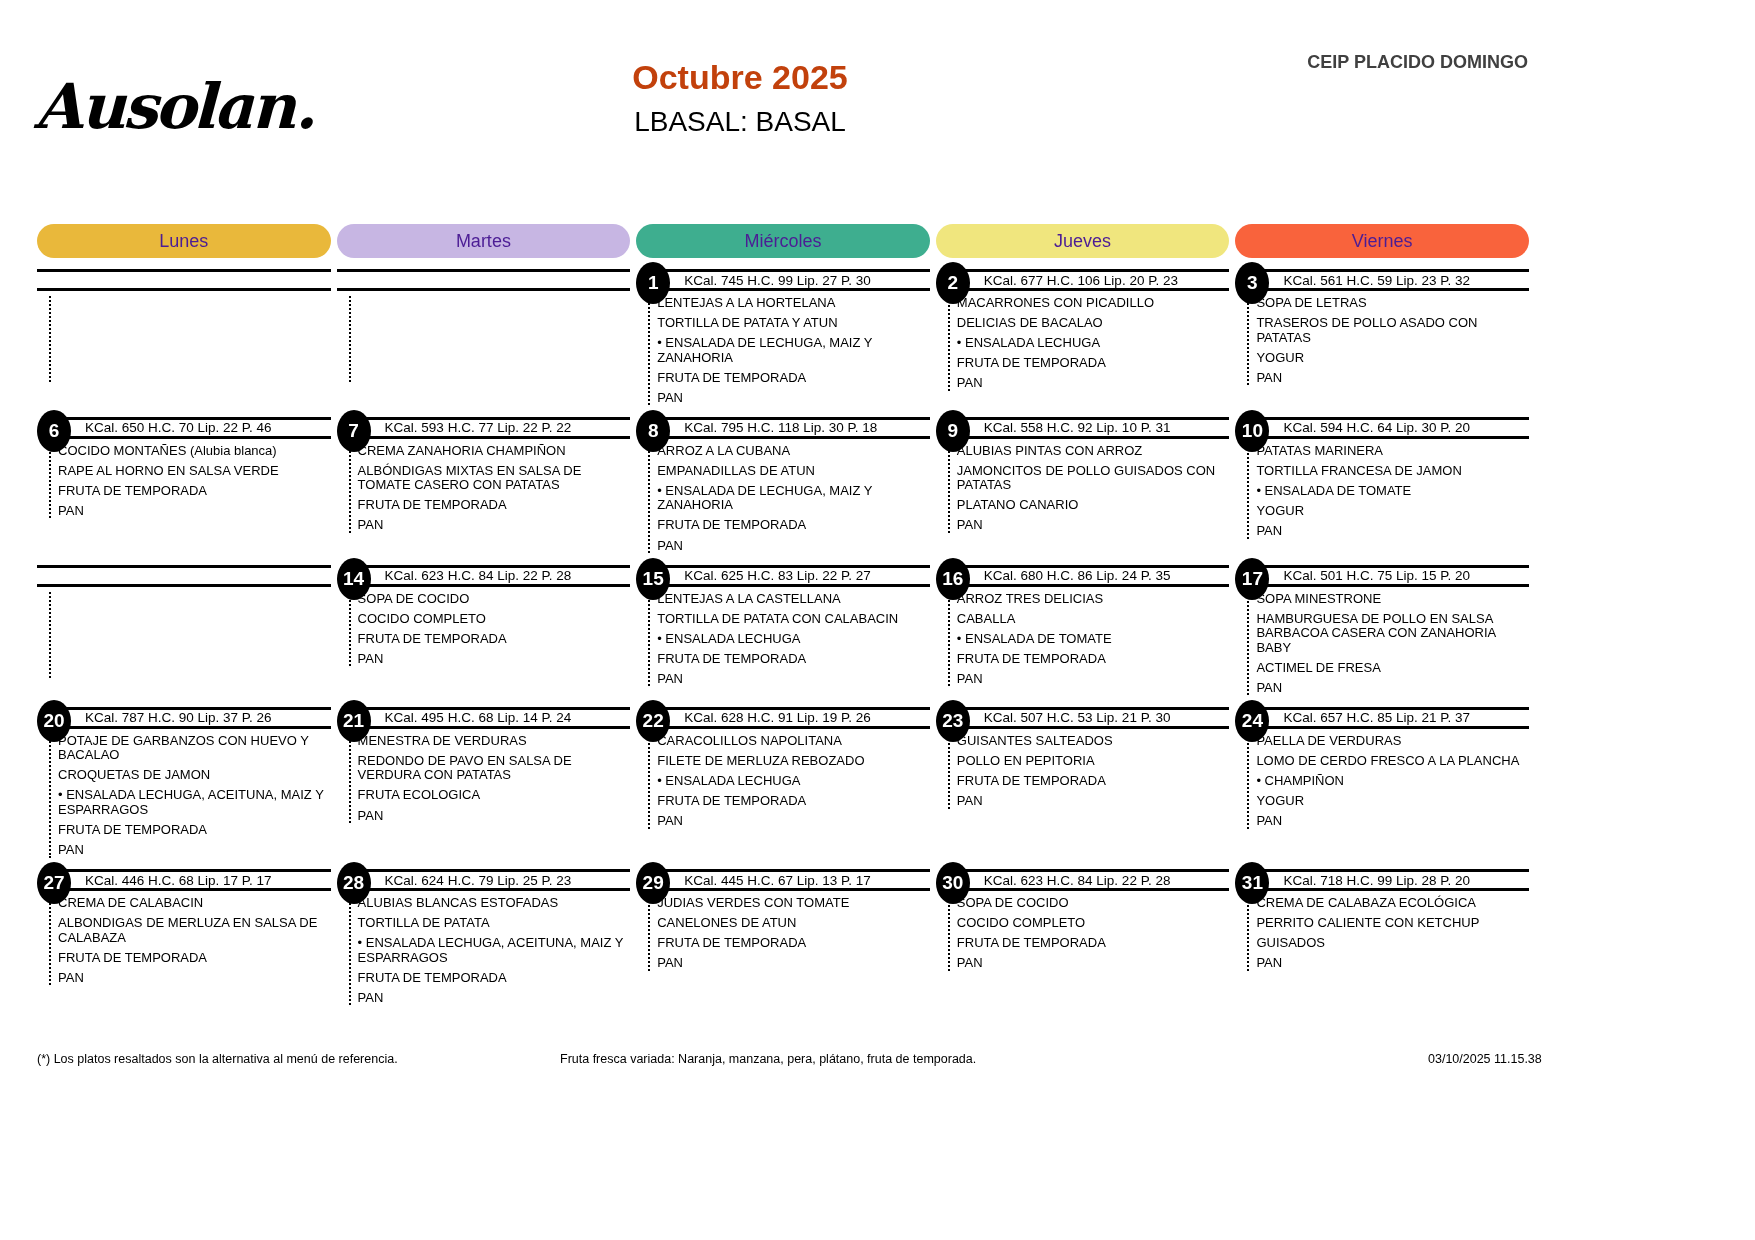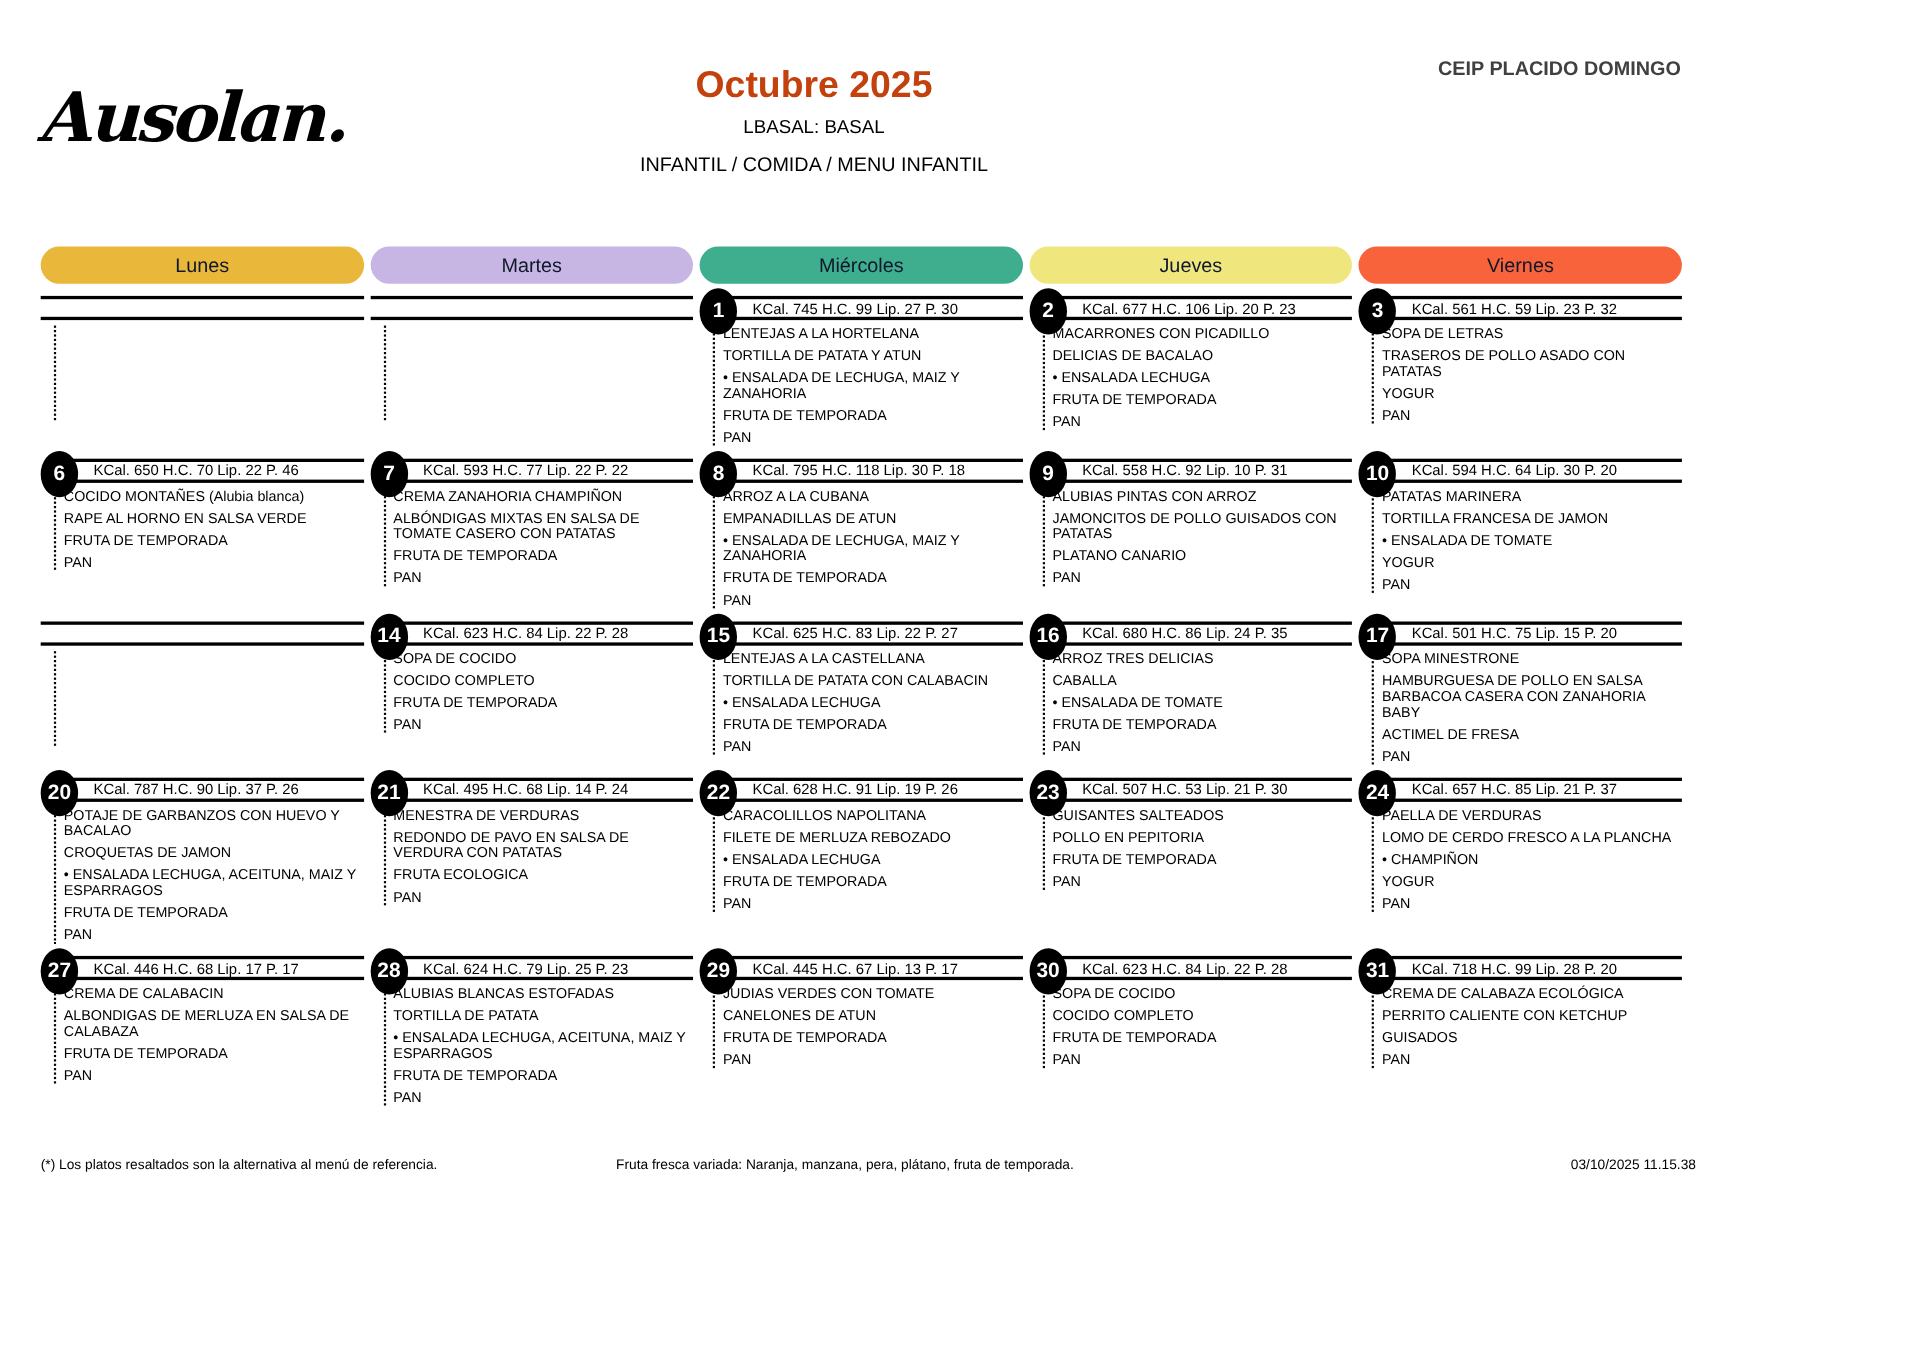--- a/index.html
+++ b/index.html
@@ -14,34 +14,34 @@
     position:absolute; left:40px; top:70px;
     font-family:"DejaVu Serif", serif;
     font-style:italic; font-weight:bold;
     font-size:62px; letter-spacing:-3px; color:#000;
     transform:skewX(-4deg);
   }
   .title-block {
     position:absolute; left:37px; top:58px; width:1406px; text-align:center;
   }
   .title   { font-size:34px; font-weight:bold; color:#c2410c; }
-  .subtitle{ font-size:17px; margin-top:9px; color:#000; }
+  .subtitle{ font-size:28px; margin-top:9px; color:#000; }
   .subtitle2{ font-size:18px; margin-top:13px; color:#000; }
   .school {
     position:absolute; top:52px; right:227px;
     font-size:18px; font-weight:bold; color:#404040;
   }
 
   
   .cal { position:absolute; left:37px; top:224px; width:1492px; }
   .grid-cols { display:grid; grid-template-columns:repeat(5,1fr); column-gap:6px; }
   .pill {
     height:34px; border-radius:17px;
     display:flex; align-items:center; justify-content:center;
-    color:#0f172a; font-size:18px;
+    color:#4c1d95; font-size:18px;
   }
   .weeks { margin-top:11px; row-gap:0; grid-auto-rows:minmax(131px,auto); }
   .cell { position:relative; padding-bottom:6px; }
 
   .cellhead { position:relative; }
   .bars {
     margin-left:18px;
     border-top:3px solid #000; border-bottom:3px solid #000;
     height:22px; display:flex; align-items:center;
     padding-left:30px; font-size:13.5px; white-space:nowrap; color:#000;
@@ -68,21 +68,20 @@
 </head>
 <body>
 
 <div class="page">
 
   <div class="logo">Ausolan.</div>
 
   <div class="title-block">
     <div class="title">Octubre 2025</div>
     <div class="subtitle">LBASAL: BASAL</div>
-    <div class="subtitle2">INFANTIL / COMIDA / MENU INFANTIL</div>
   </div>
 
   <div class="school">CEIP PLACIDO DOMINGO</div>
 
   <div class="cal">
     <div class="grid-cols">
         <div class="pill" style="background: rgb(233, 184, 59);">Lunes</div>
         <div class="pill" style="background: rgb(199, 182, 227);">Martes</div>
         <div class="pill" style="background: rgb(62, 174, 143);">Miércoles</div>
         <div class="pill" style="background: rgb(240, 230, 126);">Jueves</div>

